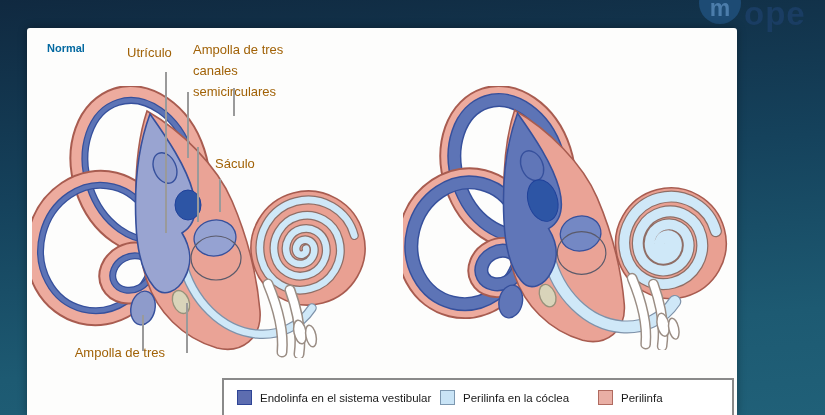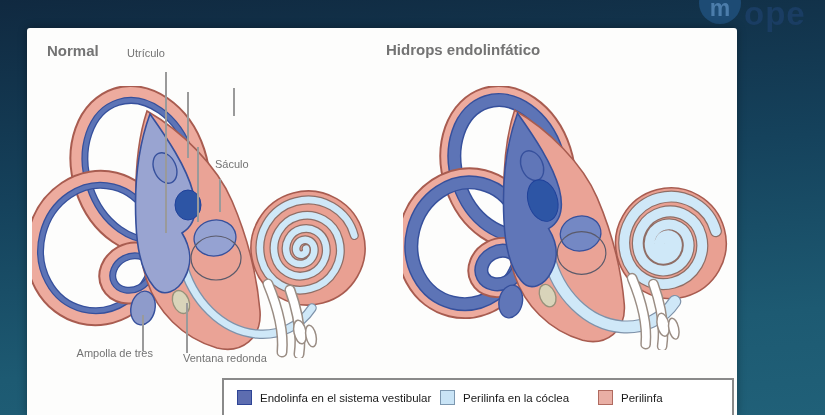--- a/index.html
+++ b/index.html
@@ -8,29 +8,29 @@
     background:linear-gradient(175deg,#102940 0%,#15425c 42%,#1d5a72 78%,#206078 100%);
     font-family:"Liberation Sans",sans-serif;
     -webkit-font-smoothing:antialiased;
   }
   .panel{
     position:absolute;left:27px;top:28px;width:710px;height:387px;
     background:#fdfdfc;border-radius:3px 3px 0 0;
     box-shadow:0 0 8px rgba(0,0,0,.35);
   }
   .logo{position:absolute;left:694px;top:0;width:131px;height:32px;}
-  .fig-title{position:absolute;font-size:15px;font-weight:bold;color:#737373;white-space:nowrap;}
+  .fig-title{position:absolute;font-size:11px;font-weight:bold;color:#0369a1;white-space:nowrap;}
   .t-normal{left:20px;top:14px;}
   .t-hydrops{left:359px;top:13px;}
-  .lbl{position:absolute;font-size:11px;color:#737373;white-space:nowrap;line-height:20px;}
+  .lbl{position:absolute;font-size:13px;color:#a16207;white-space:nowrap;line-height:20px;}
   .lbl-utriculo{left:100px;top:15px;}
   .lbl-ampolla-top{left:166px;top:11px;white-space:normal;width:130px;line-height:21px;}
   .lbl-ventana-oval{left:173px;top:93px;}
   .lbl-saculo{left:188px;top:126px;}
-  .lbl-ampolla-bottom{left:8px;top:316px;width:118px;text-align:right;line-height:18px;white-space:normal;}
+  .lbl-ampolla-bottom{left:20px;top:316px;width:118px;text-align:right;line-height:18px;white-space:normal;}
   .lbl-ventana-redonda{left:156px;top:320px;}
   .lline{position:absolute;width:2px;background:#9a9a9a;}
   .l-utriculo{left:138px;top:44px;height:161px;}
   .l-ampolla-a{left:160px;top:64px;height:66px;}
   .l-ampolla-b{left:206px;top:60px;height:28px;}
   .l-ventana-oval{left:170px;top:119px;height:75px;}
   .l-saculo{left:192px;top:151px;height:33px;}
   .l-ampolla-bottom{left:115px;top:287px;height:36px;}
   .l-ventana-redonda{left:159px;top:275px;height:50px;}
   .ear{position:absolute;}
@@ -85,28 +85,30 @@
   <svg width="131" height="32" viewBox="0 0 131 32">
     <circle cx="26" cy="3" r="21" fill="#1d4b74"></circle>
     <text x="26" y="16" text-anchor="middle" font-size="23" font-weight="bold" fill="#4c7dab">m</text>
     <text x="50" y="25" font-size="33" font-weight="bold" fill="#1a3d63" letter-spacing="1">ope</text>
   </svg>
 </div>
 
 <div class="panel">
 
   <div class="fig-title t-normal">Normal</div>
-  <div class="fig-title t-hydrops">Hidrops endolinfático</div>
 
   <div class="lbl lbl-utriculo">Utrículo</div>
+  <div class="lbl lbl-ampolla-top">
+    <span>Ampolla de tres canales</span><br>
+    <span>semicirculares</span>
+  </div>
   <div class="lbl lbl-saculo">Sáculo</div>
   <div class="lbl lbl-ampolla-bottom">
     <span>Ampolla de tres</span><br>
   </div>
-  <div class="lbl lbl-ventana-redonda">Ventana redonda</div>
 
   <svg class="ear ear-normal normal" width="340" height="272" viewBox="0 0 340 272">
     <g>
       <g transform="rotate(-18 108 84)">
         <ellipse class="ring-casing" cx="108" cy="84" rx="60" ry="78"></ellipse>
         <ellipse class="ring-pink" cx="108" cy="84" rx="60" ry="78"></ellipse>
         <ellipse class="canal-tube-casing" cx="108" cy="84" rx="53" ry="71"></ellipse>
         <ellipse class="canal-tube" cx="108" cy="84" rx="53" ry="71"></ellipse>
       </g>
       <g transform="rotate(14 66 162)">

